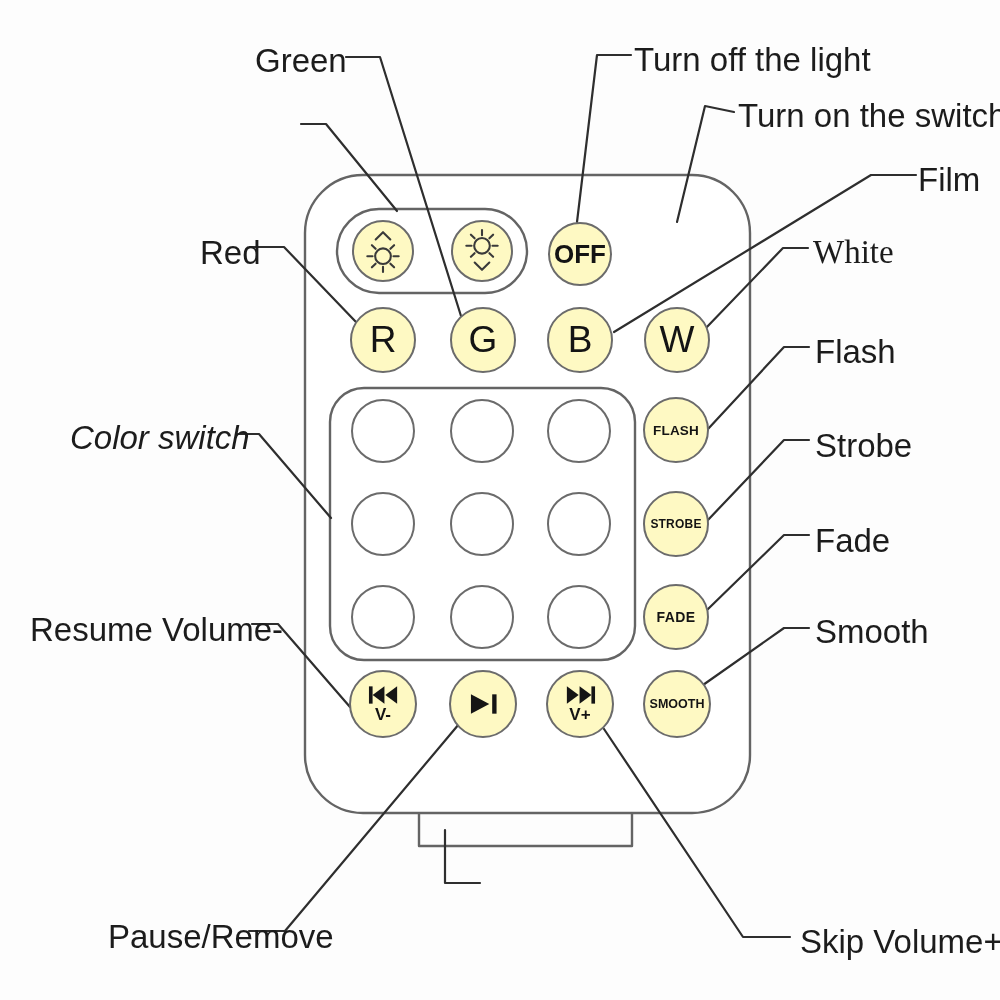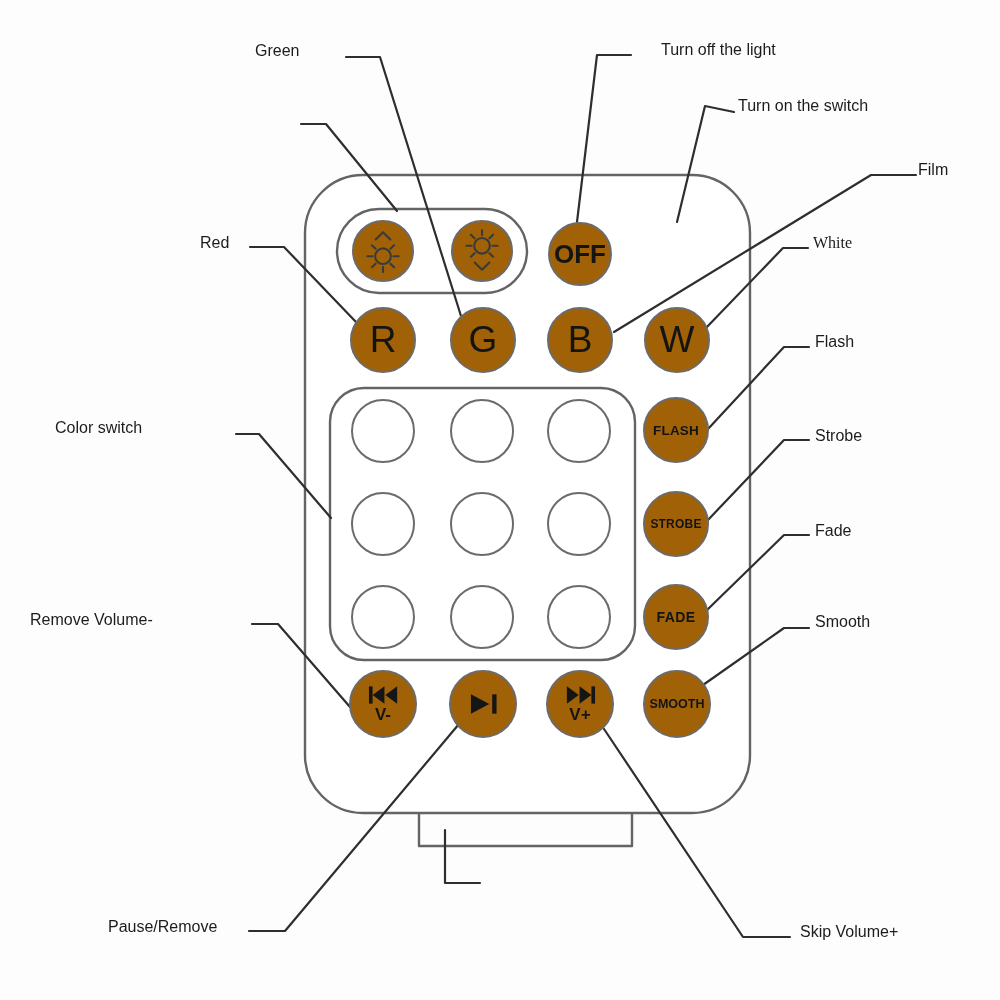--- a/index.html
+++ b/index.html
@@ -1,24 +1,24 @@
 <!DOCTYPE html>
 <html><head>
 <meta charset="utf-8">
 <style>
   html,body{margin:0;padding:0;background:#fff;}
   .stage{
     position:relative;width:1000px;height:1000px;overflow:hidden;
     background:#fdfdfd;font-family:"Liberation Sans",sans-serif;color:#1c1c1c;
   }
   .art{position:absolute;left:0;top:0;width:1000px;height:1000px;}
-  .lbl{position:absolute;font-size:16px;line-height:1.15;color:#1c1c1c;white-space:nowrap;}
+  .lbl{position:absolute;font-size:33px;line-height:1.15;color:#1c1c1c;white-space:nowrap;}
   .lbl2{white-space:normal;line-height:37px;}
   .btn{
-    position:absolute;border:2.4px solid #6b6b6b;border-radius:50%;background:#a16207;
+    position:absolute;border:2.4px solid #6b6b6b;border-radius:50%;background:#fef9c3;
     display:flex;align-items:center;justify-content:center;box-sizing:border-box;
     color:#141414;text-align:center;
   }
   .col{flex-direction:column;}
   .gbtn{
     position:absolute;width:64px;height:64px;border:2.2px solid #6b6b6b;
     border-radius:50%;background:#fff;box-sizing:border-box;
   }
   .b-onoff{font-size:26px;font-weight:600;}
   .b-rgbw{font-size:37px;font-weight:500;}
@@ -128,26 +128,26 @@
         <polygon points="2,1.5 15,11 2,20.5"></polygon>
         <polygon points="16,1.5 29,11 16,20.5"></polygon>
         <rect x="29" y="1.5" width="4" height="19"></rect>
       </g>
     </svg>
     <span class="vtxt">V+</span>
   </div>
 
   <div class="lbl" style="left:255px;top:42px;">Green</div>
   <div class="lbl" style="left:200px;top:234px;">Red</div>
-  <div class="lbl" style="left:661px;top:41px;">Turn off the light</div>
+  <div class="lbl" style="left:634px;top:41px;">Turn off the light</div>
   <div class="lbl" style="left:738px;top:97px;">Turn on the switch</div>
   <div class="lbl" style="left:918px;top:161px;">Film</div>
   <div class="lbl" style="left:813px;top:234px;font-family:Liberation Serif, serif;">White</div>
   <div class="lbl" style="left:815px;top:333px;">Flash</div>
   <div class="lbl" style="left:815px;top:427px;">Strobe</div>
   <div class="lbl" style="left:815px;top:522px;">Fade</div>
   <div class="lbl" style="left:815px;top:613px;">Smooth</div>
-  <div class="lbl" style="left:55px;top:419px;">Color switch</div>
-  <div class="lbl" style="left:30px;top:611px;">Remove Volume-</div>
+  <div class="lbl" style="left:70px;top:419px;font-style:italic;">Color switch</div>
+  <div class="lbl" style="left:30px;top:611px;">Resume Volume-</div>
   <div class="lbl" style="left:108px;top:918px;">Pause/Remove</div>
   <div class="lbl" style="left:800px;top:923px;">Skip Volume+</div>
 
 </div>
 
 </body></html>

